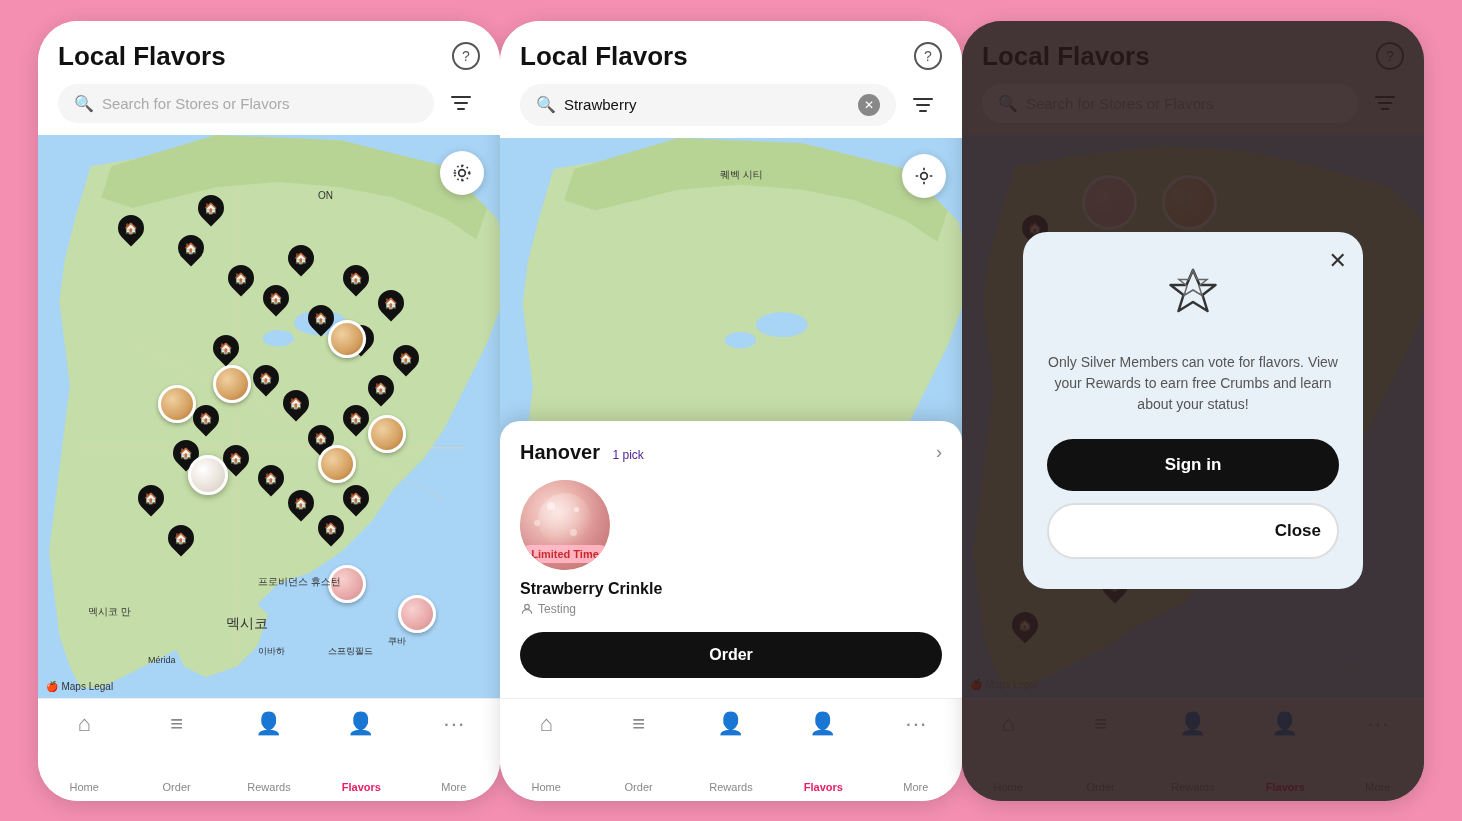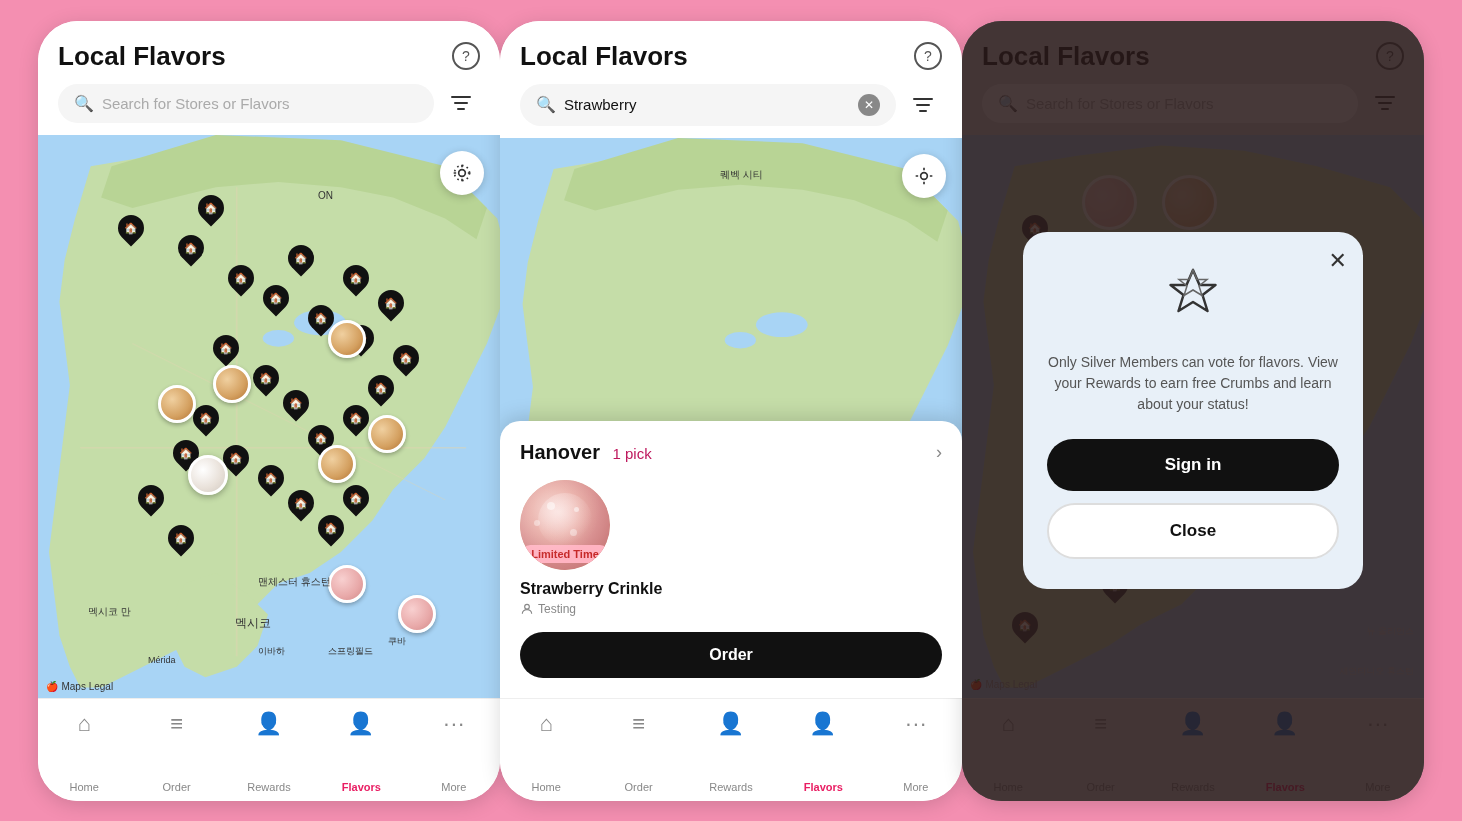--- a/index.html
+++ b/index.html
@@ -183,23 +183,23 @@
       align-items: center;
       margin-bottom: 16px;
     }
     .popup-store-name {
       font-size: 20px;
       font-weight: 700;
       color: #111;
       text-align: center;
     }
     .popup-pick-count {
-      font-size: 15px;
+      font-size: 12px;
       font-weight: 400;
-      color: #be185d;
+      color: #4c1d95;
       margin-left: 8px;
     }
     .popup-arrow {
       font-size: 18px;
       color: #888;
     }
     .cookie-item {
       display: flex;
       flex-direction: column;
       align-items: flex-start;
@@ -325,20 +325,21 @@
     .modal-btn-close {
       width: 100%;
       background: white;
       color: #111;
       border: 2px solid #ddd;
       border-radius: 30px;
       padding: 16px;
       font-size: 17px;
       font-weight: 600;
       cursor: pointer;
+      text-align: right;
     }
     
     .map-svg {
       width: 100%;
       height: 100%;
       position: absolute;
       top: 0;
       left: 0;
     }
     .maps-credit {
@@ -490,22 +491,22 @@
       <div style="position:absolute;top:280px;left:330px;width:38px;height:38px;border-radius:50%;background:radial-gradient(circle at 35% 35%, #f0d0a0 0%, #d4a060 60%, #b07030 100%);border:3px solid white;box-shadow:0 2px 4px rgba(0,0,0,0.3);"></div>
       <div style="position:absolute;top:185px;left:290px;width:38px;height:38px;border-radius:50%;background:radial-gradient(circle at 35% 35%, #f0d0a0 0%, #d4a060 60%, #b07030 100%);border:3px solid white;box-shadow:0 2px 4px rgba(0,0,0,0.3);"></div>
 
       <div style="position:absolute;top:320px;left:150px;width:40px;height:40px;border-radius:50%;background:radial-gradient(circle at 35% 35%, #ffffff 0%, #e8e0d8 60%, #d0c8c0 100%);border:3px solid white;box-shadow:0 2px 6px rgba(0,0,0,0.3);"></div>
 
       <div style="position:absolute;top:430px;left:290px;width:38px;height:38px;border-radius:50%;background:radial-gradient(circle at 35% 35%, #f8d0d0 0%, #e8a8a8 60%, #d08888 100%);border:3px solid white;box-shadow:0 2px 4px rgba(0,0,0,0.3);"></div>
       <div style="position:absolute;top:460px;left:360px;width:38px;height:38px;border-radius:50%;background:radial-gradient(circle at 35% 35%, #f8d0d0 0%, #e8a8a8 60%, #d08888 100%);border:3px solid white;box-shadow:0 2px 4px rgba(0,0,0,0.3);"></div>
 
       <span style="position:absolute;top:55px;left:280px;font-size:10px;color:#333;font-weight:500;">ON</span>
       <span style="position:absolute;top:470px;left:50px;font-size:10px;color:#333;">멕시코 만</span>
-      <span style="position:absolute;top:480px;left:197px;font-size:12px;color:#333;">멕시코</span>
-      <span style="position:absolute;top:440px;left:220px;font-size:10px;color:#333;">맨체스터 휴스턴</span>
+      <span style="position:absolute;top:480px;left:188px;font-size:14px;color:#333;">멕시코</span>
+      <span style="position:absolute;top:440px;left:220px;font-size:10px;color:#333;">프로비던스 휴스턴</span>
       <span style="position:absolute;top:520px;left:110px;font-size:9px;color:#333;">Mérida</span>
       <span style="position:absolute;top:500px;left:350px;font-size:9px;color:#333;">쿠바</span>
       <span style="position:absolute;top:510px;left:220px;font-size:9px;color:#333;">이바하</span>
       <span style="position:absolute;top:510px;left:290px;font-size:9px;color:#333;">스프링필드</span>
 
       <div class="maps-credit">
         <span>🍎</span>
           <span>Maps  Legal</span>
       </div>
     </div>

